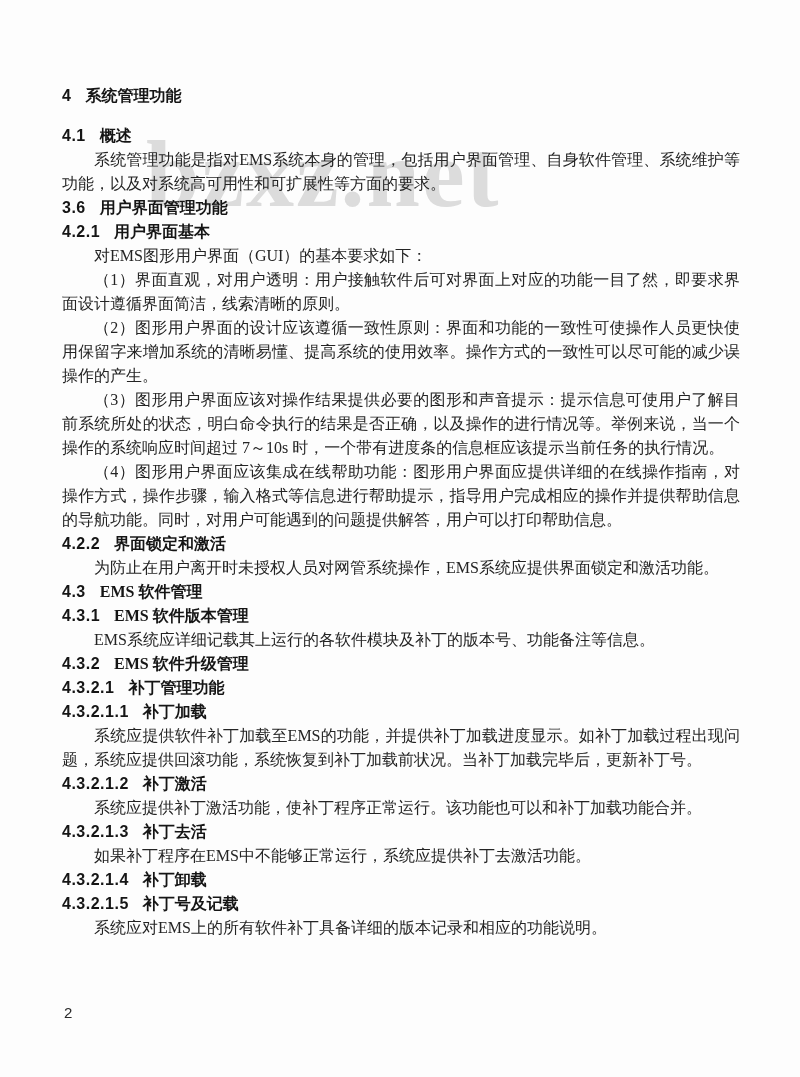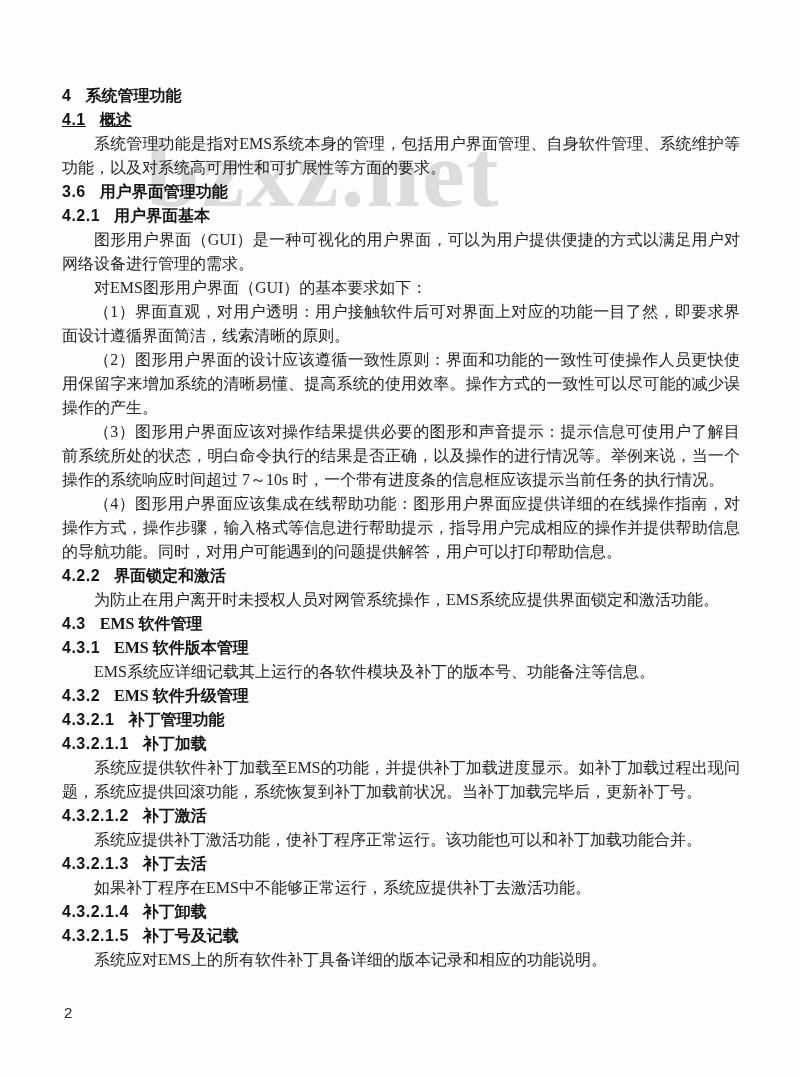--- a/index.html
+++ b/index.html
@@ -54,21 +54,21 @@
   }
   .heading .num {
     font-family: "Liberation Sans", sans-serif;
     letter-spacing: 0.5px;
     margin-right: 14px;
   }
   .heading.lvl1 {
     margin-top: 20px;
   }
   .heading.gap-top {
-    text-decoration: underline;
+    margin-top: 16px;
   }
   .para {
     text-indent: 2em;
     text-align: justify;
     color: #242424;
     font-family: Liberation Serif, serif;
   }
   .page-number {
     position: absolute;
     left: 64px;
@@ -100,21 +100,20 @@
     <div class="block para">系统管理功能是指对EMS系统本身的管理，包括用户界面管理、自身软件管理、系统维护等功能，以及对系统高可用性和可扩展性等方面的要求。</div>
 
     <div class="block heading">
       <span class="num">3.6</span><span>用户界面管理功能</span>
     </div>
 
     <div class="block heading">
       <span class="num">4.2.1</span><span>用户界面基本</span>
     </div>
 
-    <div class="block para">图形用户界面（GUI）是一种可视化的用户界面，可以为用户提供便捷的方式以满足用户对网络设备进行管理的需求。</div>
     <div class="block para">对EMS图形用户界面（GUI）的基本要求如下：</div>
     <div class="block para">（1）界面直观，对用户透明：用户接触软件后可对界面上对应的功能一目了然，即要求界面设计遵循界面简洁，线索清晰的原则。</div>
     <div class="block para">（2）图形用户界面的设计应该遵循一致性原则：界面和功能的一致性可使操作人员更快使用保留字来增加系统的清晰易懂、提高系统的使用效率。操作方式的一致性可以尽可能的减少误操作的产生。</div>
     <div class="block para">（3）图形用户界面应该对操作结果提供必要的图形和声音提示：提示信息可使用户了解目前系统所处的状态，明白命令执行的结果是否正确，以及操作的进行情况等。举例来说，当一个操作的系统响应时间超过 7～10s 时，一个带有进度条的信息框应该提示当前任务的执行情况。</div>
     <div class="block para">（4）图形用户界面应该集成在线帮助功能：图形用户界面应提供详细的在线操作指南，对操作方式，操作步骤，输入格式等信息进行帮助提示，指导用户完成相应的操作并提供帮助信息的导航功能。同时，对用户可能遇到的问题提供解答，用户可以打印帮助信息。</div>
 
     <div class="block heading">
       <span class="num">4.2.2</span><span>界面锁定和激活</span>
     </div>
 

